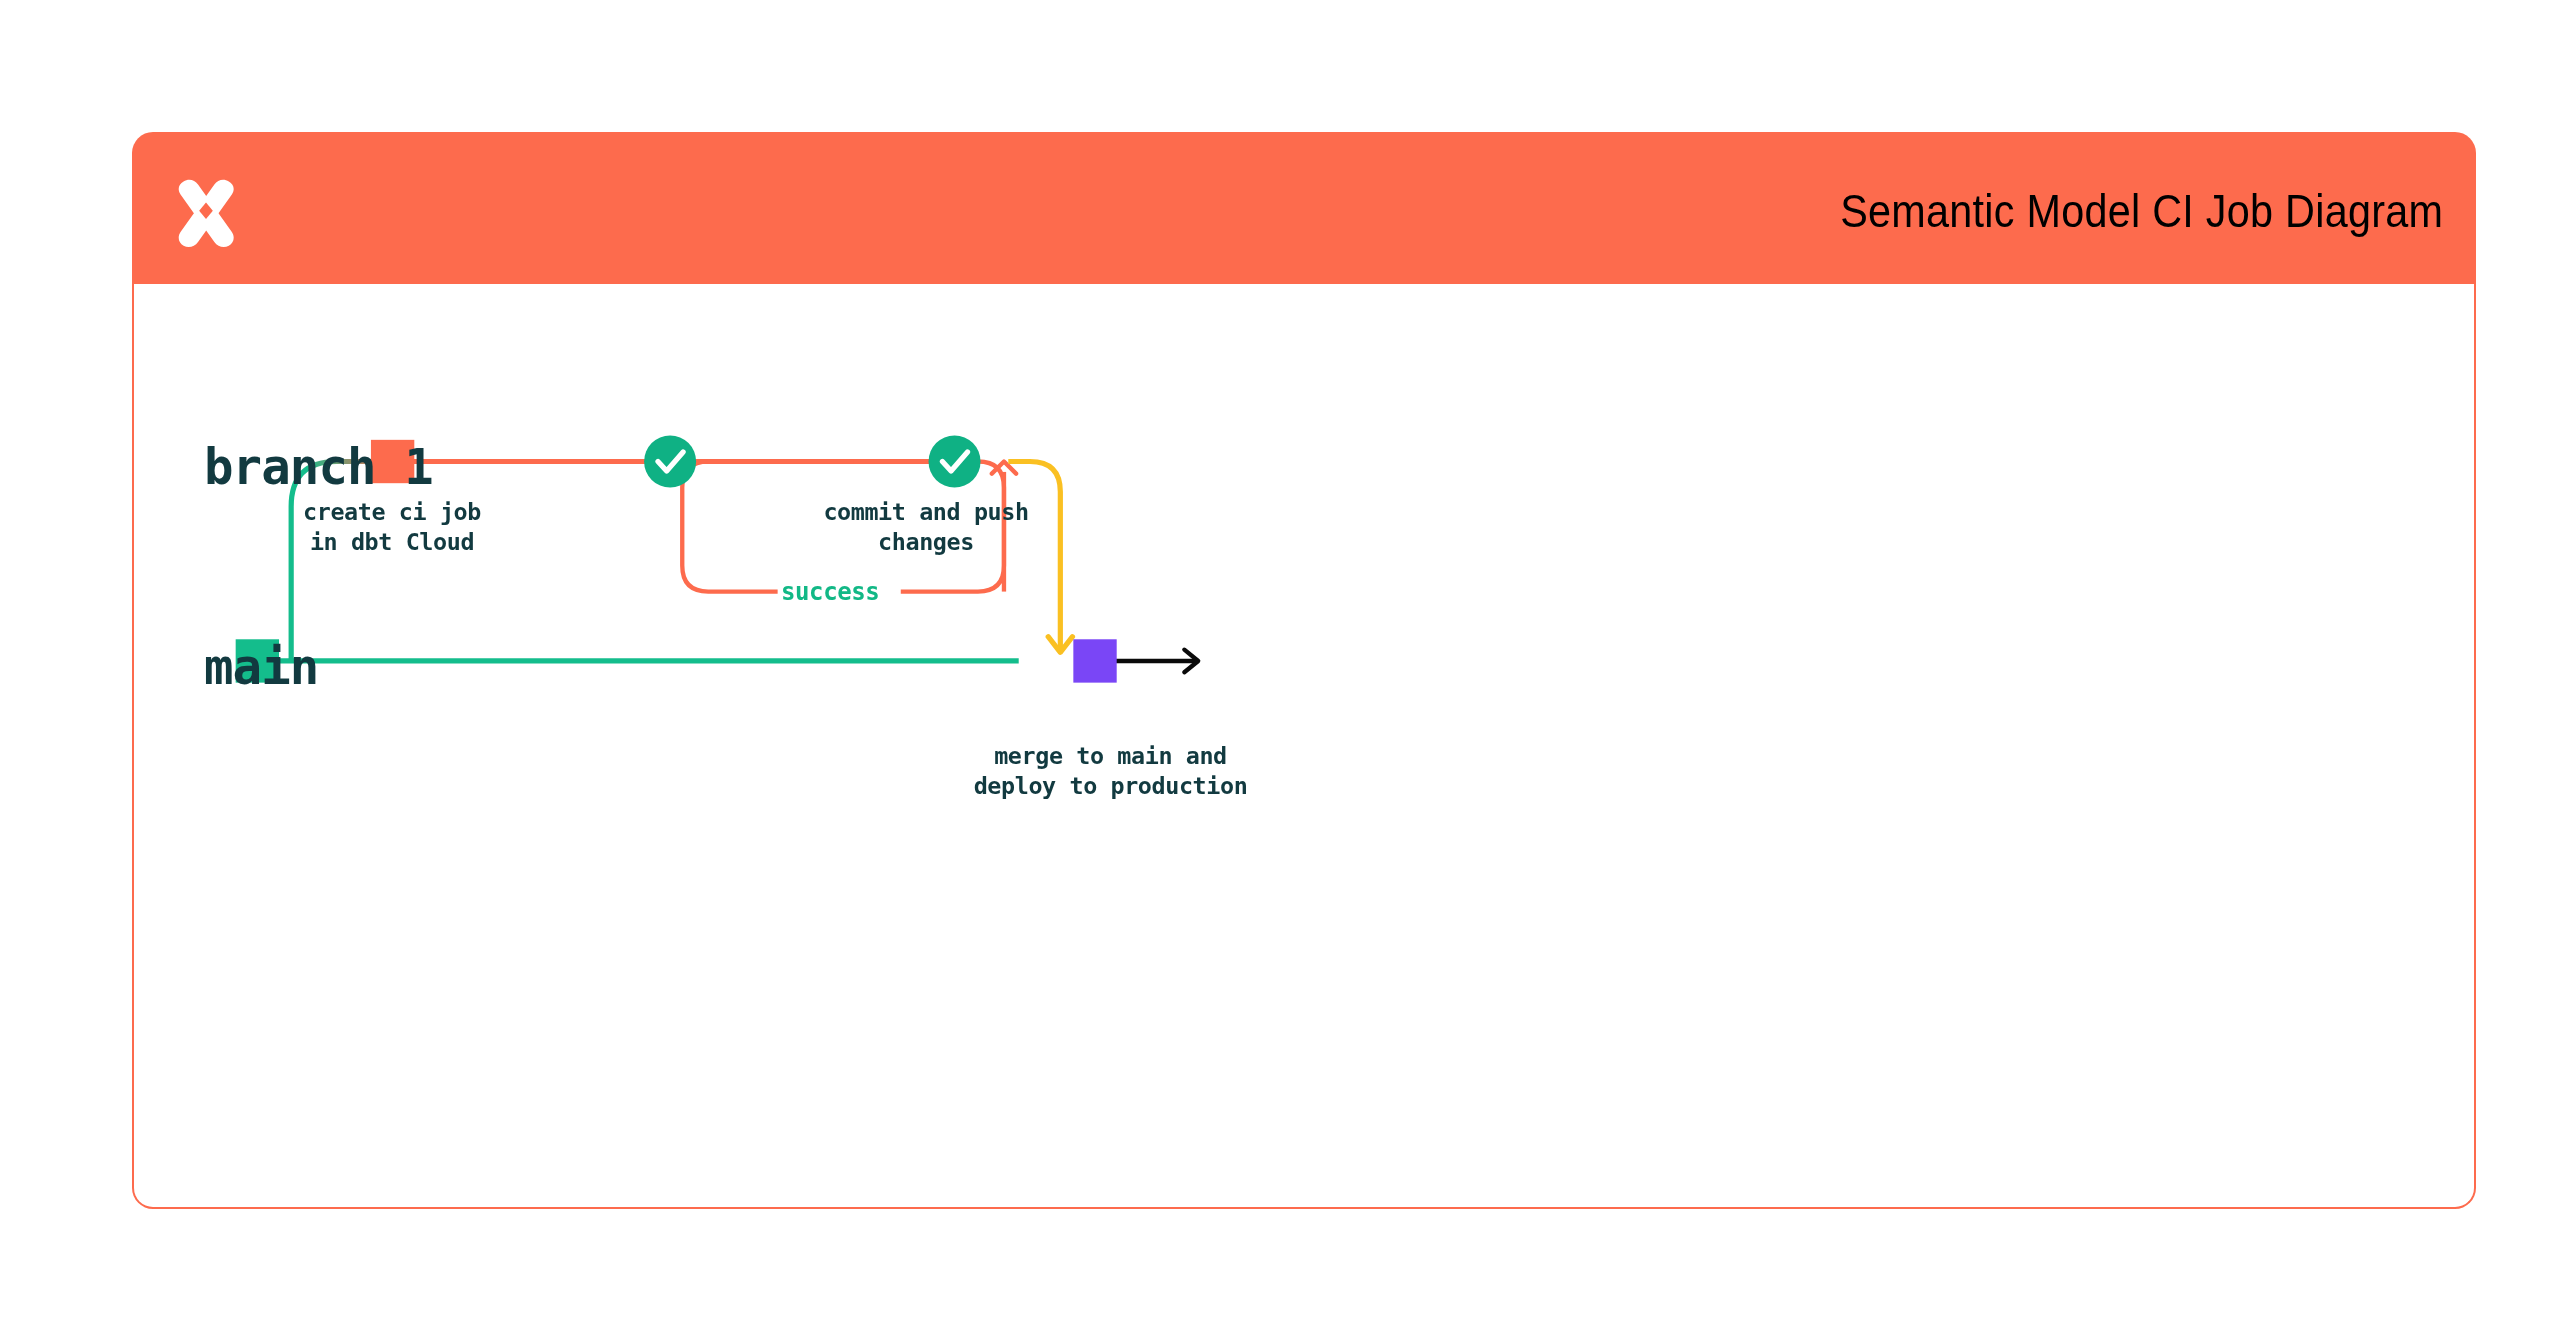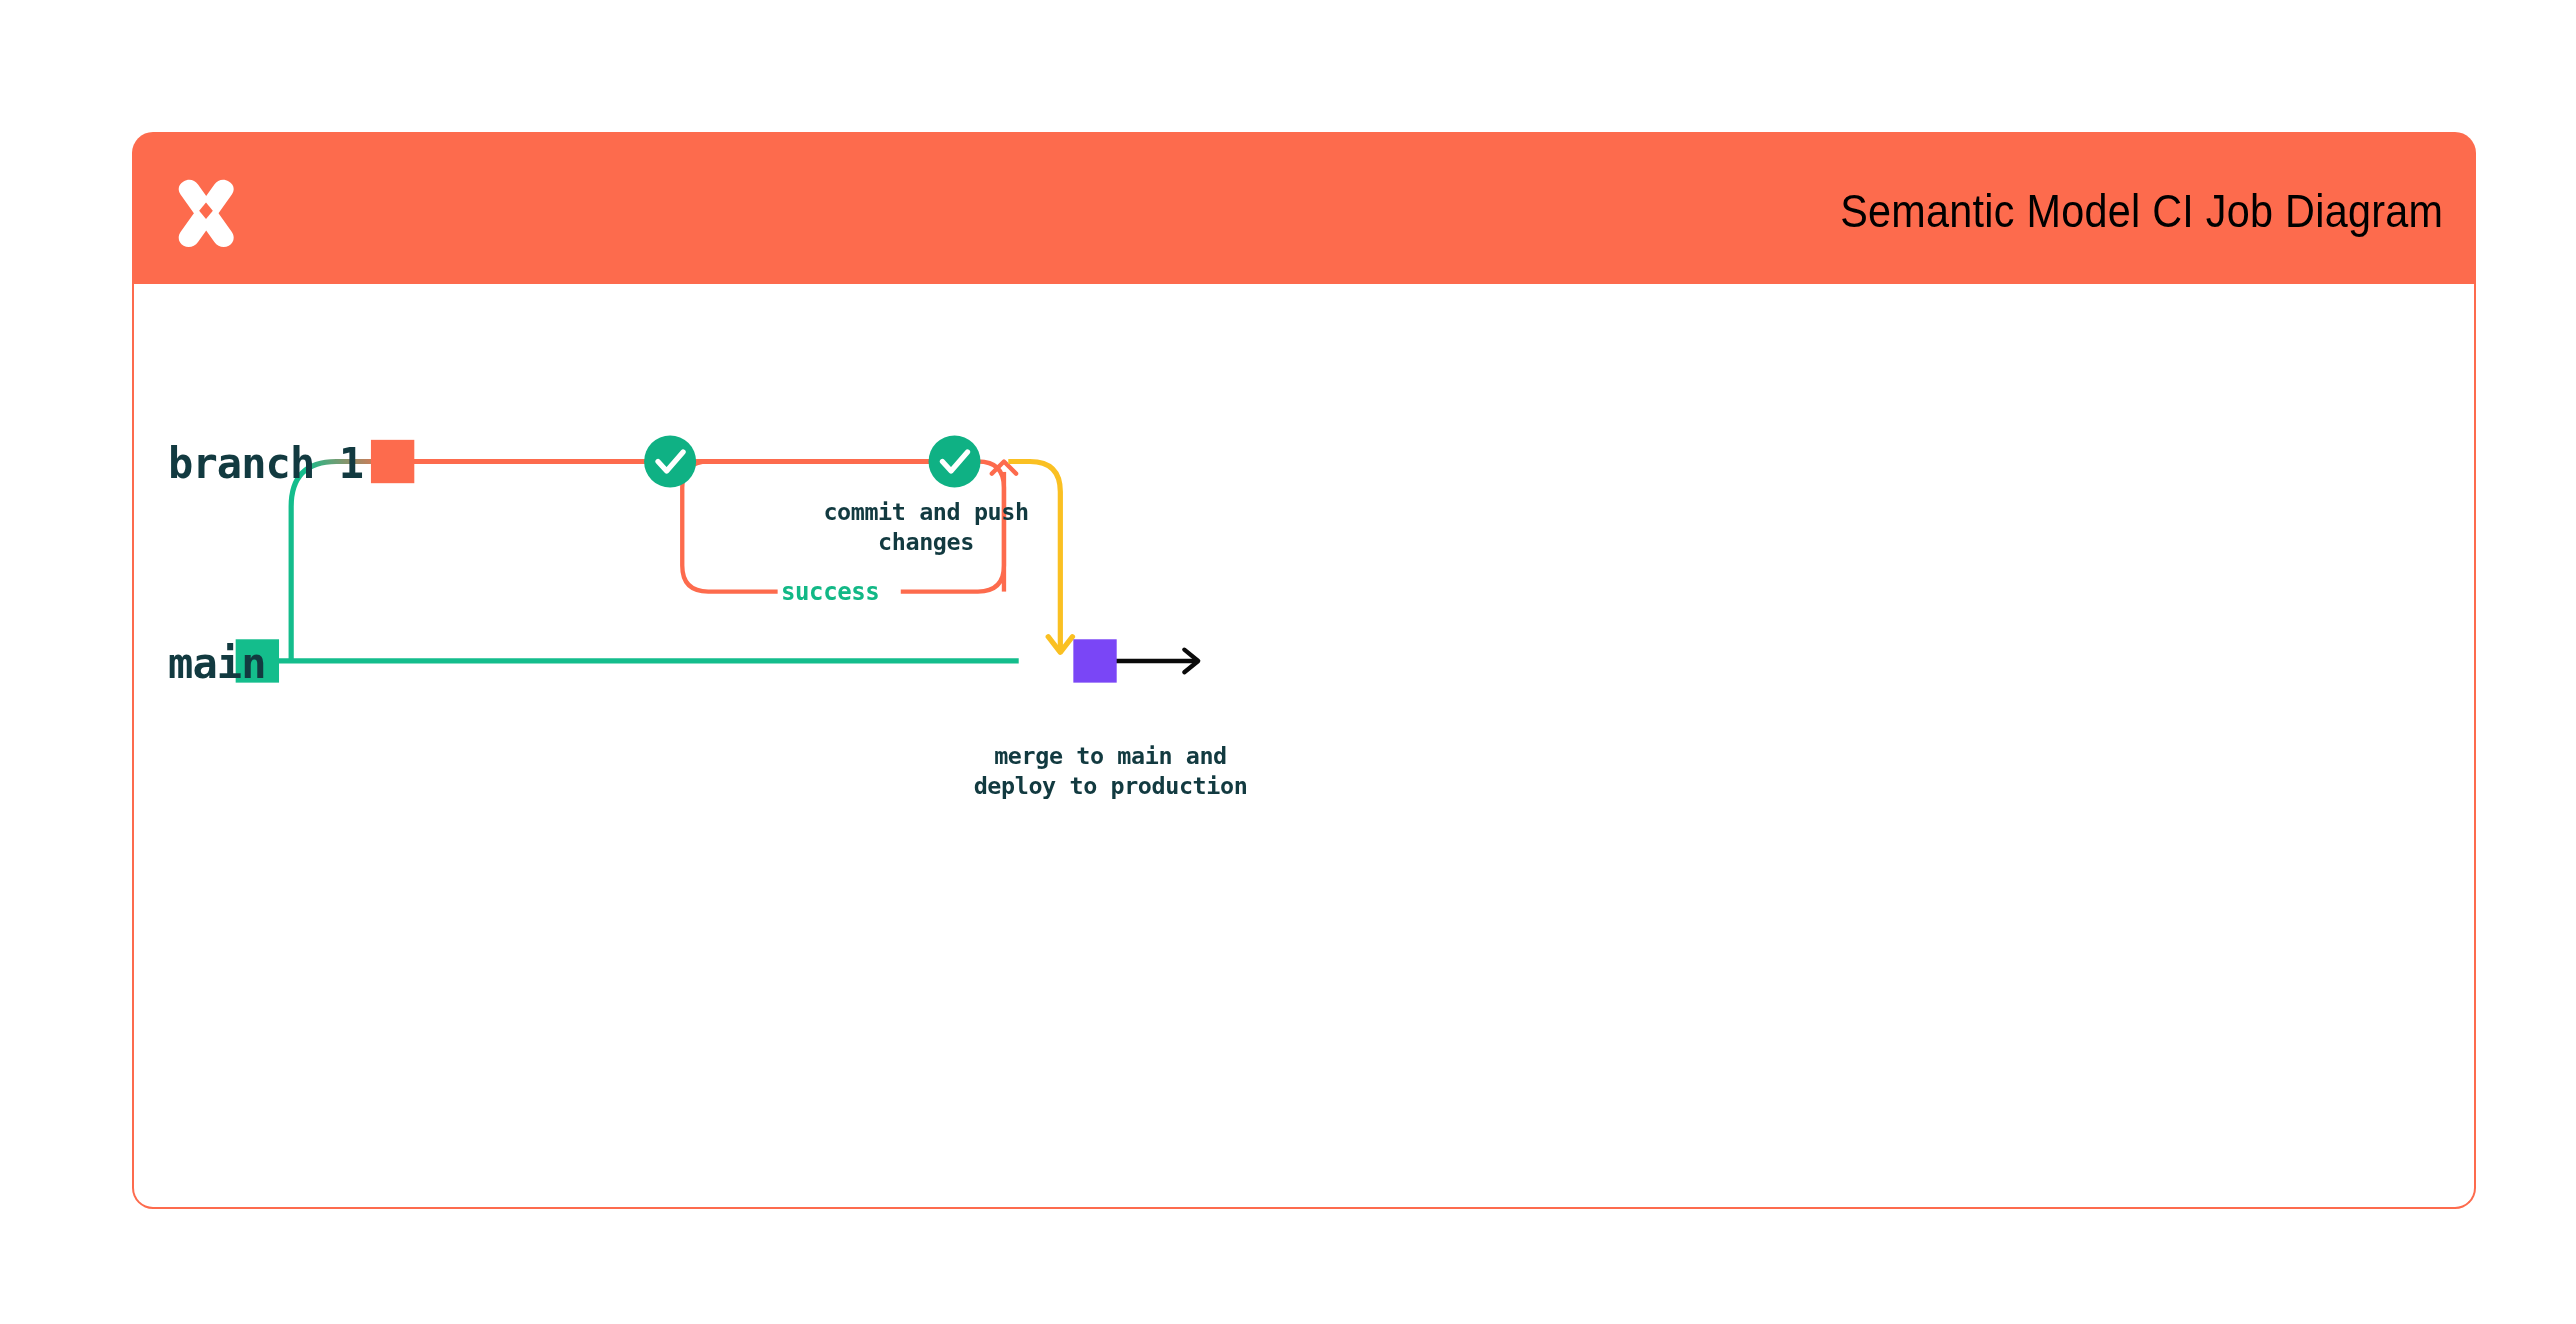--- a/index.html
+++ b/index.html
@@ -91,22 +91,23 @@
   
   .lbl {
     position: absolute;
     font-family: "DejaVu Sans Mono", "Liberation Mono", monospace;
     font-weight: bold;
     color: #123A40;
     line-height: 1.28;
     white-space: pre;
   }
   .branch-name {
-    font-size: 42px;
+    font-size: 49px;
     letter-spacing: -0.9px;
+    margin-left: 36px;
   }
   .node-cap {
     font-size: 23.4px;
     text-align: center;
     letter-spacing: -0.4px;
   }
   .edge-cap {
     font-size: 24px;
     color: #12B886;
     letter-spacing: -0.4px;
@@ -189,20 +190,22 @@
         <path d="M 934 380 L 944 391 L 963 369" fill="none" stroke="#FFFFFF" stroke-width="6" stroke-linecap="round" stroke-linejoin="round"></path>
       </g>
 
       <rect x="1085" y="585" width="50" height="50" fill="#7A46F6"></rect>
     </svg>
 
     <div class="lbl branch-name" style="left:36px; top:305px;">branch 1</div>
 
     <div class="lbl branch-name" style="left:36px; top:505px;">main</div>
 
+    <div class="lbl node-cap" style="left:130px; top:366px; width:260px;">create ci job
+in dbt Cloud</div>
 
 
     <div class="lbl node-cap" style="left:664px; top:366px; width:260px;">commit and push
 changes</div>
 
     <div class="lbl node-cap" style="left:805px; top:610px; width:347px;">merge to main and
 deploy to production</div>
 
     <div class="lbl edge-cap" style="left:649px; top:445px;">success</div>
 

